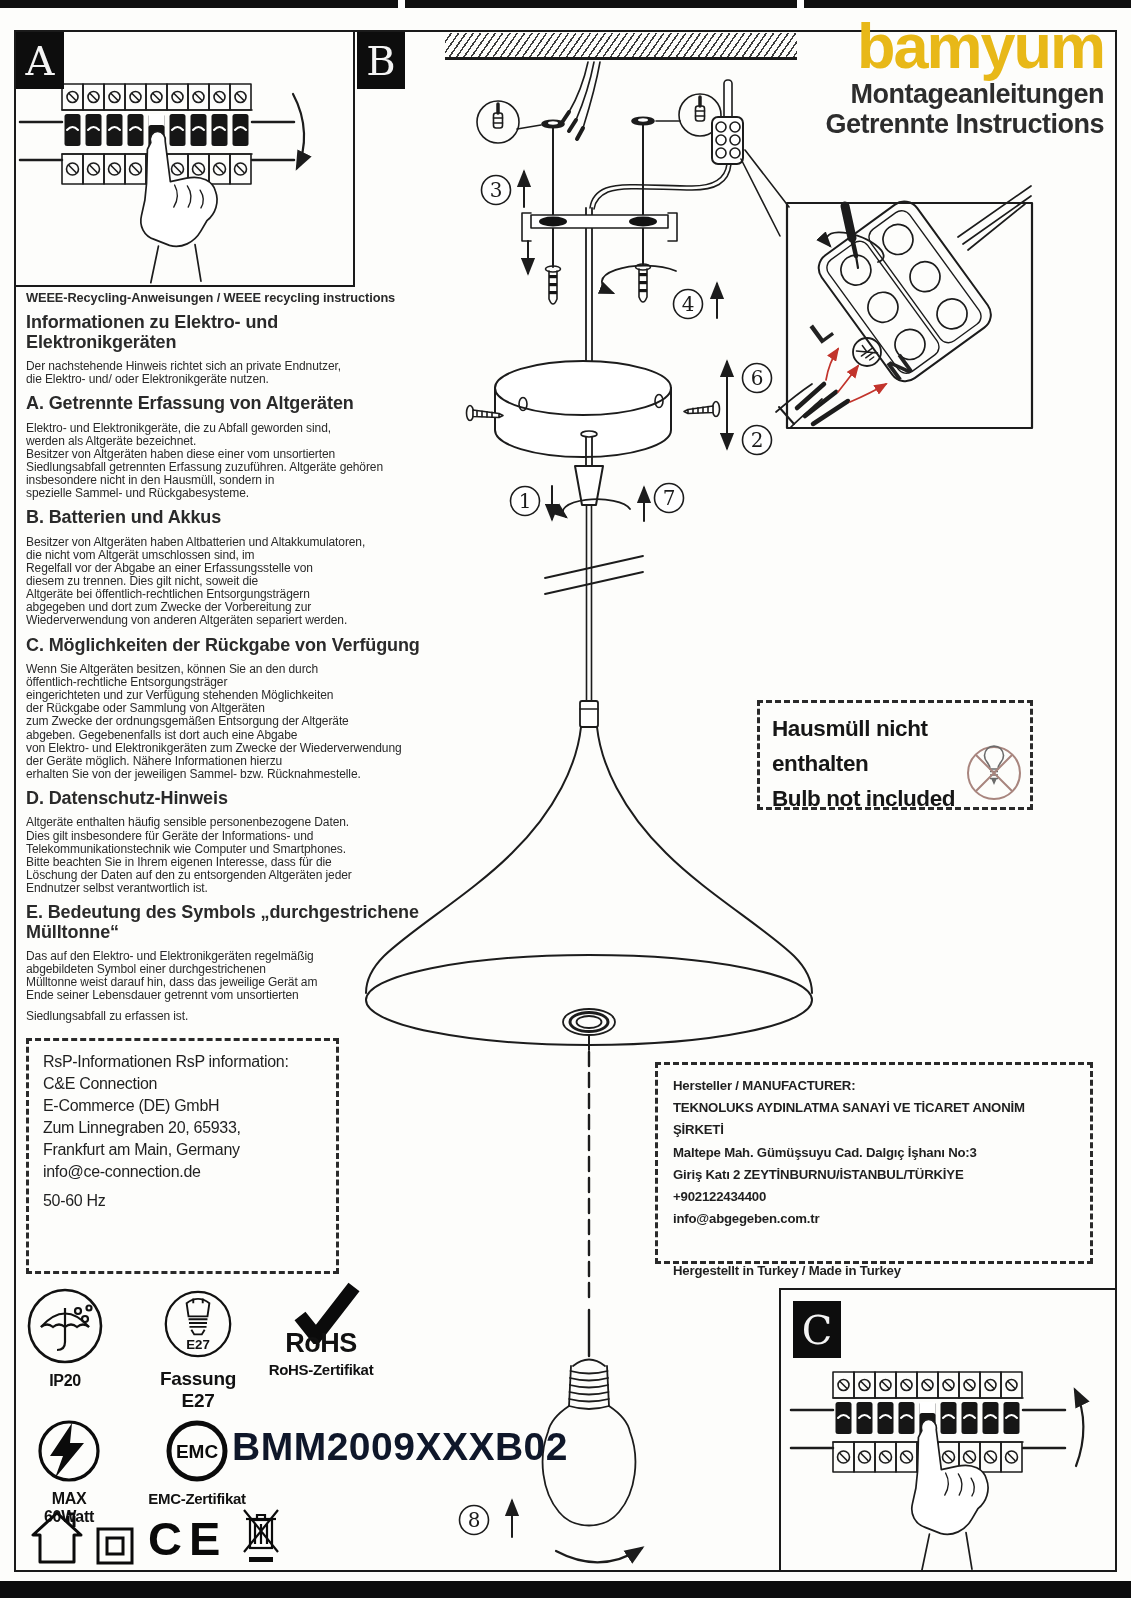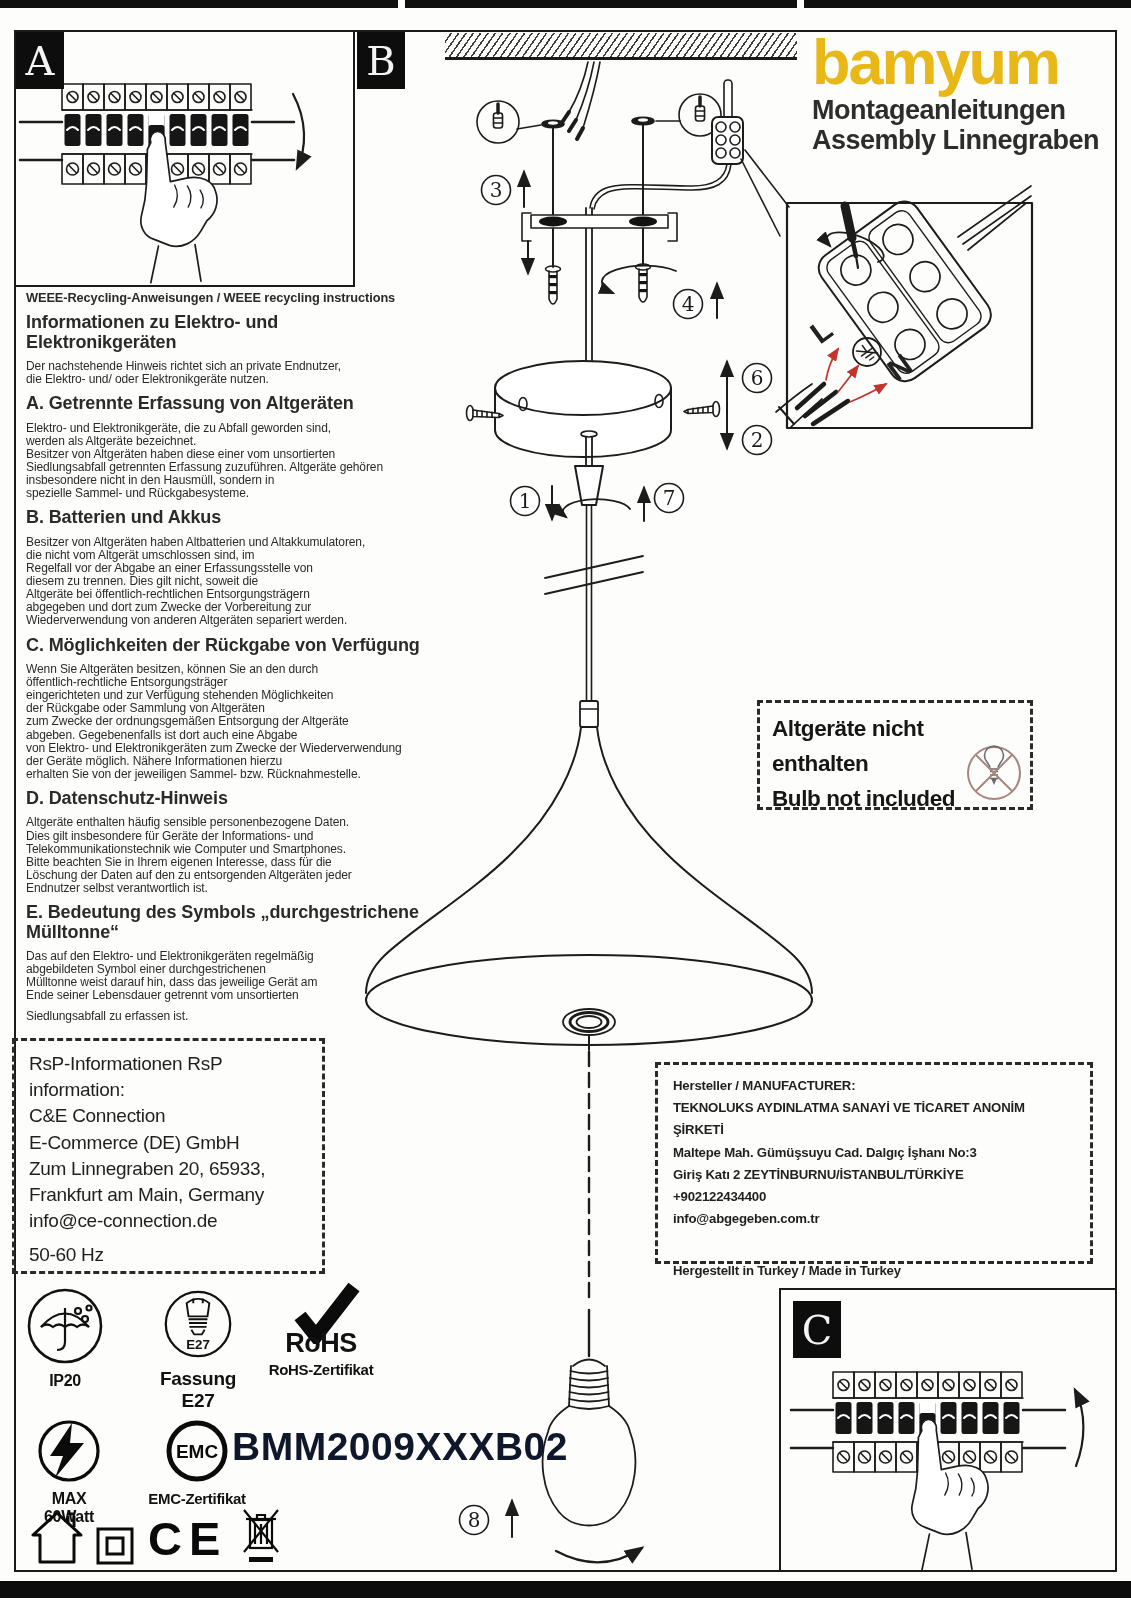--- a/index.html
+++ b/index.html
@@ -19,37 +19,37 @@
                font-family:"DejaVu Serif", serif; font-size:40px; display:flex;
                align-items:center; justify-content:center; }
   .label-a { left:16px;  top:32px; }
   .label-b { left:357px; top:32px; }
   .label-c { left:793px; top:1301px; }
 
   .ceiling-hatch { position:absolute; left:445px; top:33px; width:352px; height:27px;
       border-bottom:3px solid #1a1a1a;
       background:repeating-linear-gradient(125deg, rgba(0,0,0,0) 0 4.5px, #3c3c3c 4.5px 6px); }
 
-  .brand { position:absolute; left:812px; top:28px; width:292px; text-align:left; }
+  .brand { position:absolute; left:812px; top:12px; width:292px; text-align:right; }
   .brand-logo { font-size:63px; font-weight:bold; letter-spacing:-2px; line-height:1.08; }
   .brand-sub  { font-size:27px; font-weight:600; color:#2d2d2d; line-height:1.1; letter-spacing:-0.5px; }
 
   .weee { position:absolute; left:26px; top:291px; width:404px; color:#2a2a2a;
           font-size:12px; line-height:1.09; letter-spacing:-0.1px; }
   .weee .t  { font-weight:bold; font-size:12.8px; margin-bottom:1px; }
   .weee h4  { font-size:18px; font-weight:bold; margin:8px 0 8px; }
   .weee p   { margin:0 0 8px; white-space:pre-line; }
 
   .bulb-note { position:absolute; left:757px; top:700px; width:276px; height:110px;
       border:3px dashed #2a2a2a; padding:9px 12px; font-size:22.5px; font-weight:600;
       letter-spacing:-0.4px; color:#161616; line-height:1.55; }
   .bulb-note svg { position:absolute; right:7px; bottom:5px; }
 
-  .rsp { position:absolute; left:12px; top:1038px; width:313px; height:236px;
-      border:3px dashed #2a2a2a; padding:10px 14px; font-size:19px; line-height:1.38;
+  .rsp { position:absolute; left:26px; top:1038px; width:313px; height:236px;
+      border:3px dashed #2a2a2a; padding:10px 14px; font-size:16px; line-height:1.38;
       letter-spacing:-0.3px; color:#1f1f1f; }
   .rsp .gap-top { margin-top:7px; }
 
   .mfr { position:absolute; left:655px; top:1062px; width:438px; height:202px;
       border:3px dashed #2a2a2a; padding:10px 15px; font-size:13.2px; font-weight:bold;
       letter-spacing:-0.2px; line-height:1.68; color:#1f1f1f; }
   .mfr .made { margin-top:30px; }
 
   .cert { position:absolute; text-align:center; color:#111; }
   .cert .lbl { font-weight:bold; font-size:16px; letter-spacing:-0.3px; margin-top:2px; }
@@ -338,21 +338,21 @@
   </svg>
 
   <div class="box-c"></div>
   <div class="sec-label label-a">A</div>
   <div class="sec-label label-b">B</div>
   <div class="sec-label label-c">C</div>
 
   <div class="brand">
     <div class="brand-logo" style="color:#E8B818">bamyum</div>
     <div class="brand-sub">Montageanleitungen</div>
-    <div class="brand-sub">Assembly Linnegraben</div>
+    <div class="brand-sub">Getrennte Instructions</div>
   </div>
 
   <div class="weee">
     <div class="t">WEEE-Recycling-Anweisungen / WEEE recycling instructions</div>
     <h4>Informationen zu Elektro- und Elektronikgeräten</h4>
     <p>Der nachstehende Hinweis richtet sich an private Endnutzer,
  die Elektro- und/ oder Elektronikgeräte nutzen.</p>
     <h4>A. Getrennte Erfassung von Altgeräten</h4>
     <p>Elektro- und Elektronikgeräte, die zu Abfall geworden sind,
  werden als Altgeräte bezeichnet.
@@ -387,21 +387,21 @@
 Endnutzer selbst verantwortlich ist.</p>
     <h4>E. Bedeutung des Symbols „durchgestrichene Mülltonne“</h4>
     <p>Das auf den Elektro- und Elektronikgeräten regelmäßig
  abgebildeten Symbol einer durchgestrichenen
 Mülltonne weist darauf hin, dass das jeweilige Gerät am
 Ende seiner Lebensdauer getrennt vom unsortierten</p>
     <p>Siedlungsabfall zu erfassen ist.</p>
   </div>
 
   <div class="bulb-note">
-    <div>Altgeräte nicht enthalten</div>
+    <div>Hausmüll nicht enthalten</div>
     <div>Bulb not included</div>
     <svg width="58" height="58" viewBox="0 0 58 58">
       <circle cx="29" cy="29" r="26" stroke="#a8857e" stroke-width="2" fill="none"></circle>
       <g stroke="#6b6b6b" fill="none" stroke-width="1.6">
         <path d="M22,18 a9.5,9.5 0 1 1 14,0 c-2,2.5 -3,4 -3,7 h-8 c0,-3 -1,-4.5 -3,-7 z"></path>
         <path d="M25,27.5 h8 M25,31 h8 M25,34.5 h8"></path>
         <path d="M27,34.5 l2,4.5 2,-4.5" fill="#6b6b6b"></path>
       </g>
       <path d="M11,11 L47,47 M47,11 L11,47" stroke="#a8857e" stroke-width="2" fill="none"></path>
     </svg>

